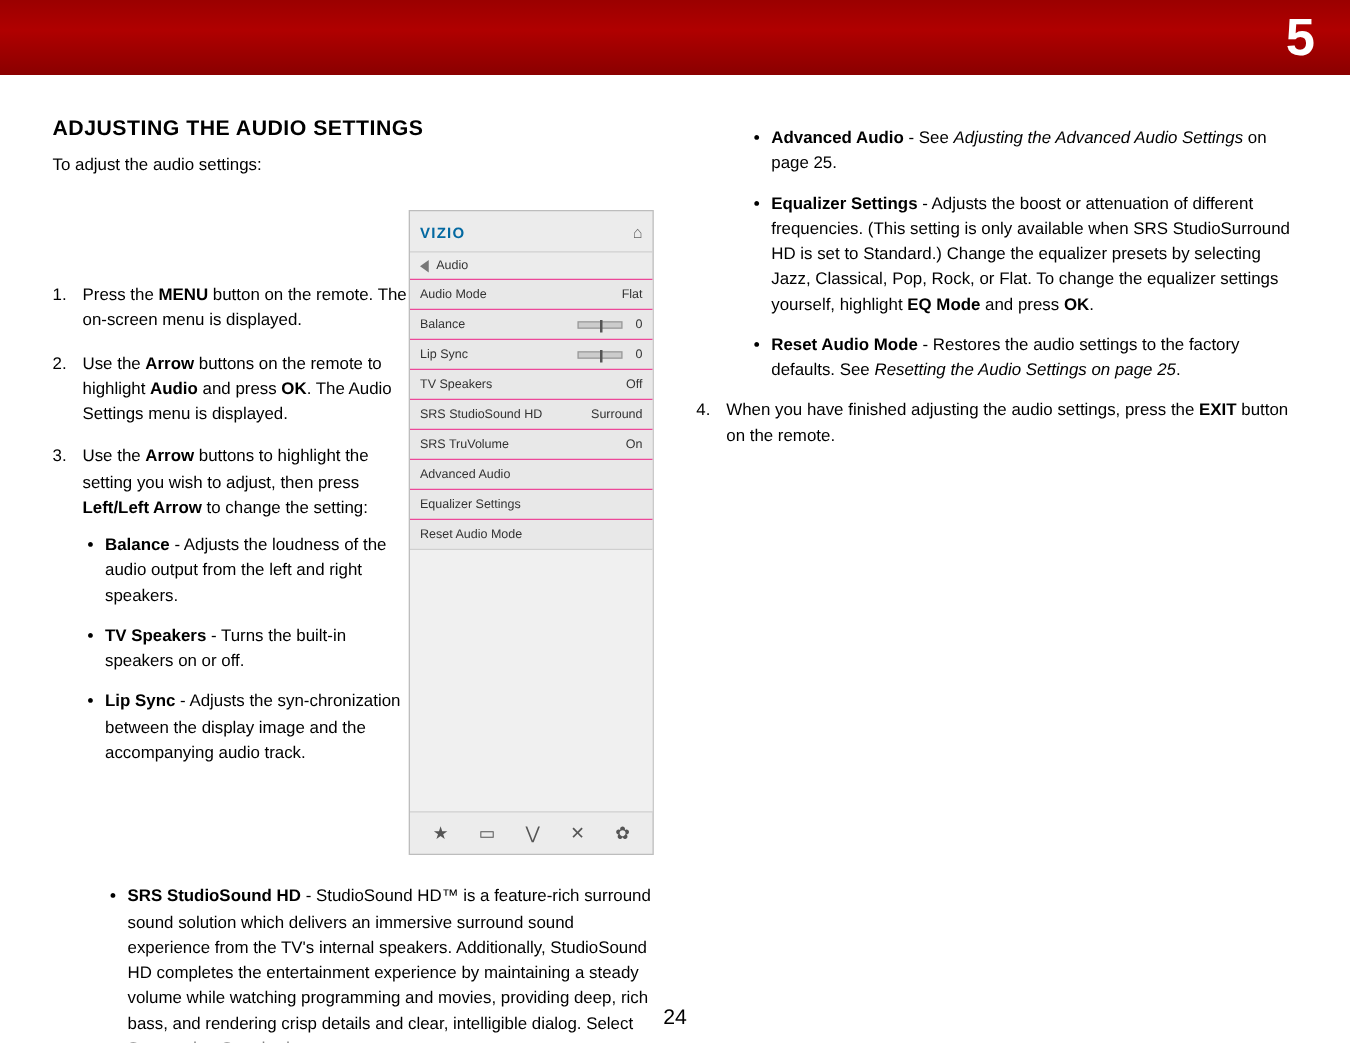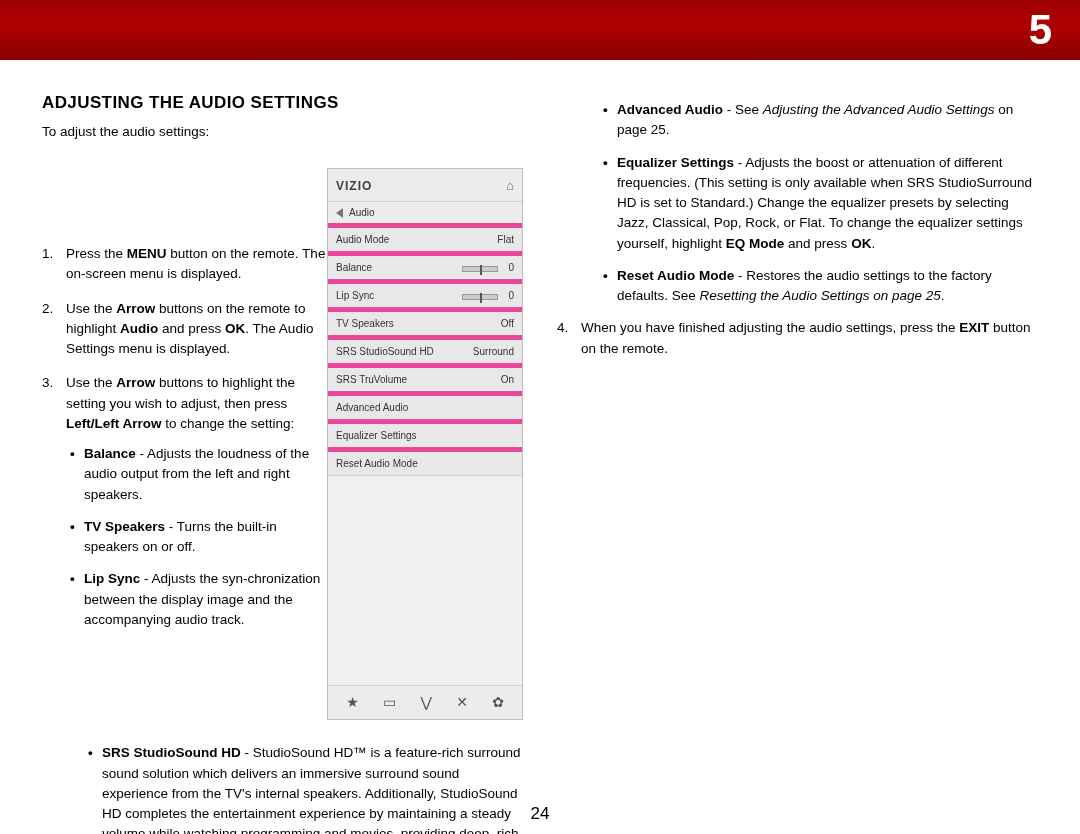--- a/index.html
+++ b/index.html
@@ -19,24 +19,24 @@
   ul.sub-list > li::before { content: "•"; position: absolute; left: 4px; top: 0; font-weight: 700; color: #000; }
   b { font-weight: 700; }
   em { font-style: italic; }
 
   .left-upper { display: flex; gap: 0; align-items: center; }
   .left-upper-text { flex: 1; }
 
   
   .osd { width: 196px; border: 1px solid #bdbdbd; background: #ececec; font-size: 10px; color:#333; }
   .osd-hdr { display:flex; justify-content: space-between; align-items: center; padding: 7px 8px 6px; }
-  .osd-logo { font-weight: 700; letter-spacing: 1px; font-size: 12px; color:#404040;}
+  .osd-logo { font-weight: 700; letter-spacing: 1px; font-size: 12px; color:#0369a1;}
   .osd-home { font-size: 13px; color:#666;}
   .osd-bc { display:flex; align-items:center; gap:6px; padding: 3px 8px; border-top:1px solid #cfcfcf;}
-  .osd-row { display:flex; justify-content: space-between; align-items:center; padding: 4px 8px; border-top:5px solid #ec4899; background:#e8e8e8;}
+  .osd-row { display:flex; justify-content: space-between; align-items:center; padding: 4px 8px; border-top:1px solid #ec4899; background:#e8e8e8;}
   .osd-row:nth-child(odd){}
   .osd-val { color:#333; }
   .osd-body-blank { height: 210px; border-top:1px solid #cfcfcf; background:#f0f0f0;}
   .osd-footer { display:flex; justify-content: space-around; align-items:center; padding:6px 6px; border-top:1px solid #cfcfcf; font-size:14px; color:#555;}
   .bar { display:inline-block; width:36px; height:6px; background:#ccc; border:1px solid #999; position:relative; vertical-align:middle;}
   .bar::after{content:""; position:absolute; left:50%; top:-2px; width:2px; height:10px; background:#555;}
   .tri-left { display:inline-block; width:0;height:0;border-top:5px solid transparent;border-bottom:5px solid transparent;border-right:7px solid #777;}
 
   .page-num { position:absolute; bottom:10px; width:100%; text-align:center; font-size:17px;} 
 </style>

